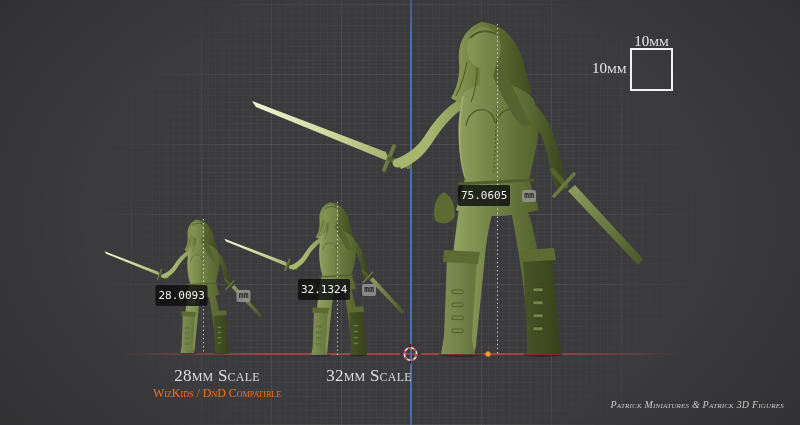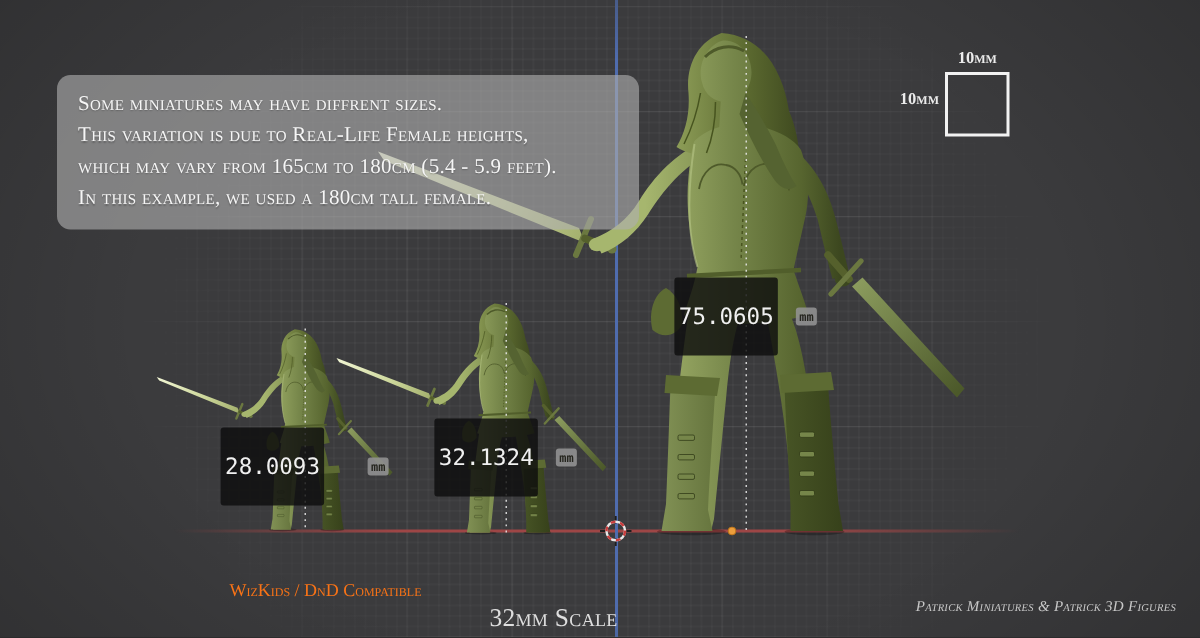--- a/index.html
+++ b/index.html
@@ -38,29 +38,29 @@
     text-shadow:0 1px 1px rgba(0,0,0,0.25);
   }
   
   .measure{
     position:absolute;transform:translateX(-50%);
     display:inline-flex;align-items:center;white-space:nowrap;
     font-family:"DejaVu Sans Mono", monospace;
   }
   .measure .val{
     background:rgba(14,14,14,0.82);color:#f0f0f0;
-    font-size:15px;padding:17px 3px;border-radius:2px;
+    font-size:11px;padding:4px 3px;border-radius:2px;
   }
   .measure .unit{
     background:rgba(145,145,145,0.9);color:#26261f;
     font-size:8px;font-weight:bold;padding:1.5px 2px;border-radius:2px;margin-left:12px;
   }
   
   .ref-square{position:absolute;left:630px;top:48px;width:43px;height:43px;border:2px solid #f2f2f2;box-sizing:border-box;}
-  .ref-label{position:absolute;color:#ececec;font-size:11px;font-variant:small-caps;font-weight:bold;}
+  .ref-label{position:absolute;color:#ececec;font-size:15px;font-variant:small-caps;}
   .ref-label.top{left:630px;top:33px;width:43px;text-align:center;}
   .ref-label.side{left:592px;top:60px;width:34px;text-align:right;}
   
   .scale-label{
     position:absolute;transform:translateX(-50%);white-space:nowrap;
     color:#dedede;font-size:17px;font-variant:small-caps;letter-spacing:0.2px;
   }
   .scale-sublabel{
     position:absolute;transform:translateX(-50%);white-space:nowrap;
     color:#f97316;font-size:12px;font-variant:small-caps;
@@ -182,42 +182,37 @@
       <line x1="410.5" y1="359" x2="410.5" y2="364" stroke="#1e1e1e" stroke-width="1.2"></line>
       <line x1="400" y1="354" x2="405" y2="354" stroke="#1e1e1e" stroke-width="1.2"></line>
       <line x1="416" y1="354" x2="421" y2="354" stroke="#1e1e1e" stroke-width="1.2"></line>
       <circle cx="410.5" cy="354" r="6.2" fill="none" stroke="#e8e8e8" stroke-width="1.6"></circle>
       <circle cx="410.5" cy="354" r="6.2" fill="none" stroke="#c93d3d" stroke-width="1.6" stroke-dasharray="3.2 3.2"></circle>
     </g>
 
     <circle cx="488" cy="354" r="2.6" fill="#ec9e3c" stroke="#b87016" stroke-width="0.6"></circle>
   </svg>
 
-  <div class="info-box">
-    <div>Some miniatures may have diffrent sizes.</div>
-    <div>This variation is due to Real-Life Female heights,</div>
-    <div>which may vary from 165cm to 180cm (5.4 - 5.9 feet).</div>
-    <div>In this example, we used a 180cm tall female.</div>
-  </div>
 
   <div class="ref-square"></div>
   <div class="ref-label top">10mm</div>
   <div class="ref-label side">10mm</div>
 
   <div class="measure" style="left:203px;top:285px;gap:17px;">
     <span class="val">28.0093</span>
     <span class="unit">mm</span>
   </div>
   <div class="measure" style="left:337px;top:279px;">
     <span class="val">32.1324</span>
     <span class="unit">mm</span>
   </div>
   <div class="measure" style="left:497px;top:185px;">
     <span class="val">75.0605</span>
     <span class="unit">mm</span>
   </div>
 
+  <div class="scale-label" style="left:217px;top:366px;">28mm Scale</div>
   <div class="scale-sublabel" style="left:217px;top:386px;">WizKids / DnD Compatible</div>
-  <div class="scale-label" style="left:369px;top:366px;margin-top:36px;">32mm Scale</div>
+  <div class="scale-label" style="left:369px;top:366px;">32mm Scale</div>
 
   <div class="credit">Patrick Miniatures &amp; Patrick 3D Figures</div>
 
 </div>
 
 </body></html>

